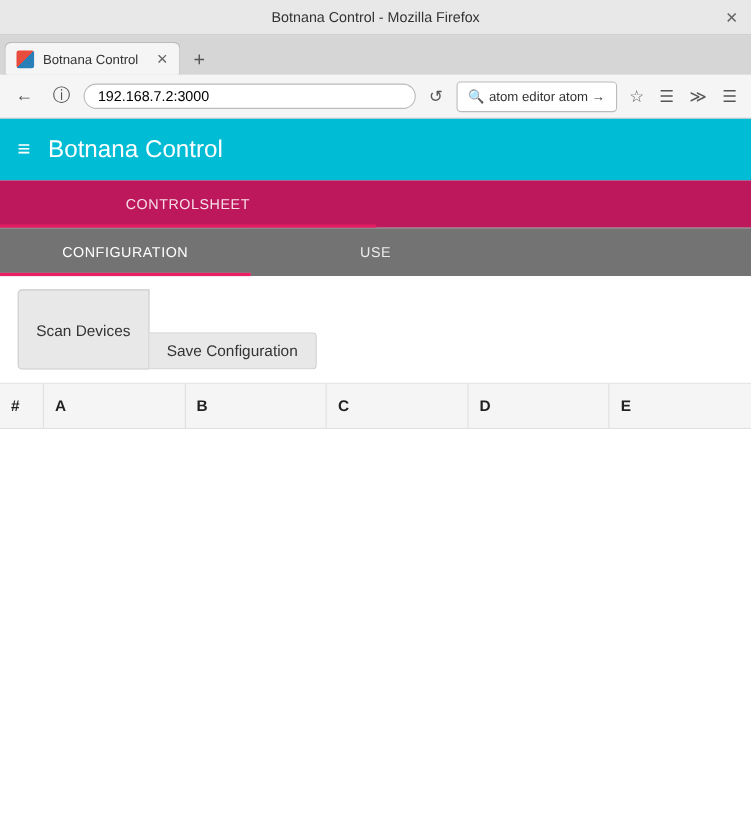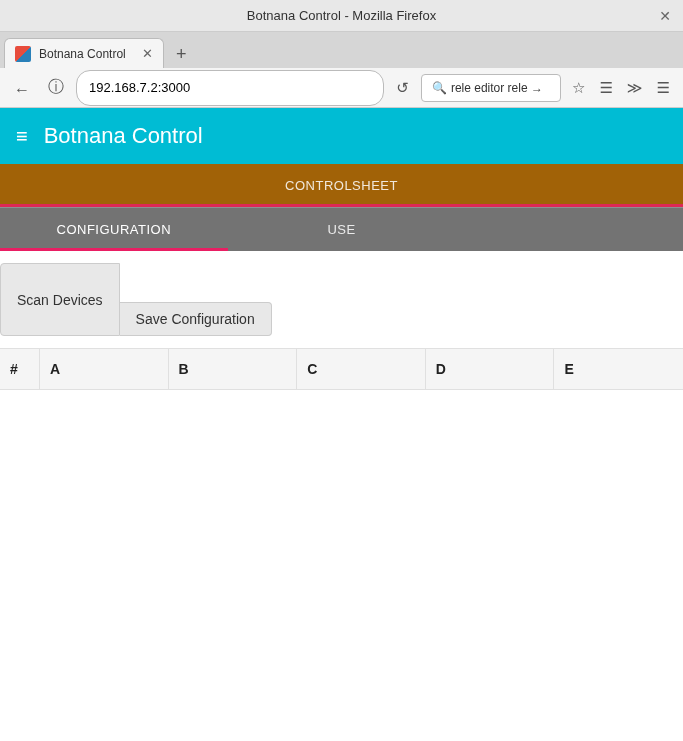--- a/index.html
+++ b/index.html
@@ -86,21 +86,21 @@
       background: none;
       border: none;
       font-size: 16px;
       color: #555;
       cursor: pointer;
       padding: 4px 6px;
       border-radius: 4px;
     }
     .address-input {
       flex: 1;
-      height: 36px;
+      height: 23px;
       border: 1px solid #bbb;
       border-radius: 14px;
       padding: 0 12px;
       font-size: 13px;
       background: white;
       outline: none;
     }
     .reload-btn {
       background: none;
       border: none;
@@ -153,23 +153,23 @@
       color: white;
     }
     .app-title {
       font-size: 22px;
       color: white;
       font-weight: 400;
     }
 
     
     .nav-tabs {
-      background: #a16207;
+      background: #be185d;
       display: grid;
-      grid-template-columns: 1fr;
+      grid-template-columns: 1fr 1fr;
     }
     .nav-tab {
       color: white;
       text-align: center;
       padding: 14px 0;
       font-size: 13px;
       font-weight: 500;
       cursor: pointer;
       letter-spacing: 0.5px;
       opacity: 0.85;
@@ -194,21 +194,21 @@
       display: grid;
       grid-template-columns: 1fr 1fr 1fr;
       border-top: 1px solid rgba(255,255,255,0.2);
     }
 
     
     .action-buttons {
       background: white;
       display: flex;
       gap: 0;
-      padding: 12px 0;
+      padding: 12px 16px;
       border-bottom: 1px solid #e0e0e0;
     }
     .action-btn {
       background: #e8e8e8;
       border: 1px solid #ccc;
       padding: 8px 16px;
       font-size: 14px;
       cursor: pointer;
       color: #333;
       font-weight: 400;
@@ -259,21 +259,21 @@
   <button class="new-tab-btn">+</button>
 </div>
 
 <div class="address-bar">
   <button class="nav-btn">←</button>
   <button class="nav-btn">ⓘ</button>
   <input class="address-input" type="text" value="192.168.7.2:3000" style="">
   <button class="reload-btn">↺</button>
   <div class="search-bar">
     <span>🔍</span>
-    <span>rele editor rele →</span>
+    <span>atom editor atom →</span>
   </div>
   <div class="toolbar-icons">
     <button class="toolbar-icon-btn">☆</button>
     <button class="toolbar-icon-btn">☰</button>
     <button class="toolbar-icon-btn">≫</button>
     <button class="toolbar-icon-btn">☰</button>
   </div>
 </div>
 
 <div class="app-header">

